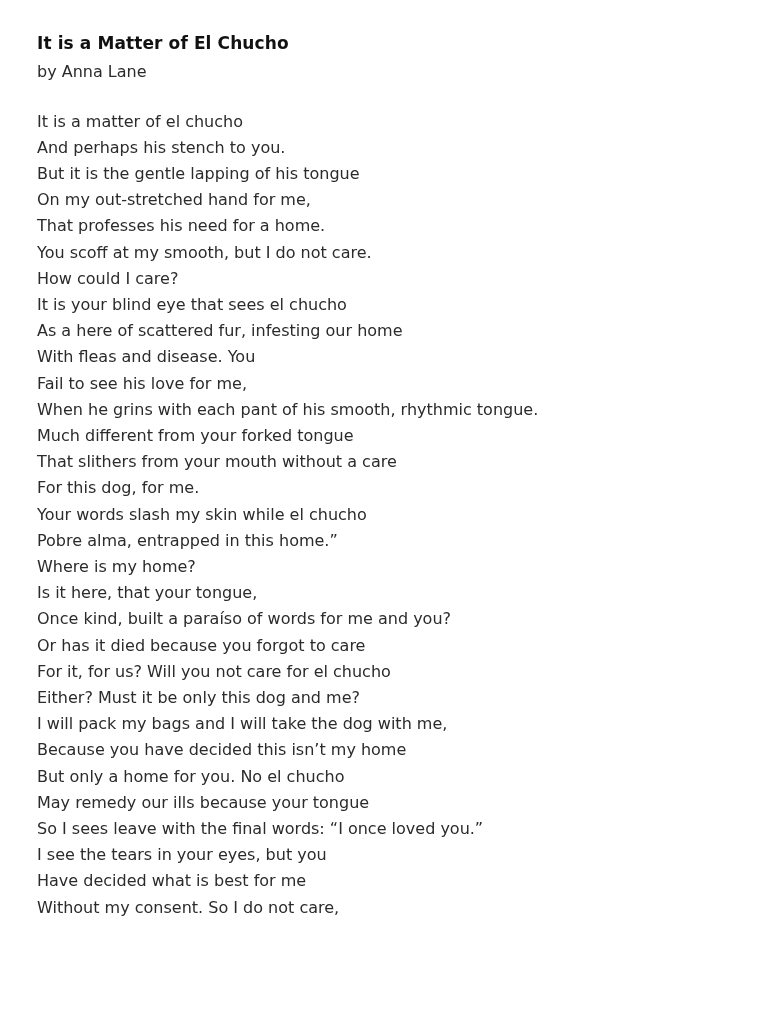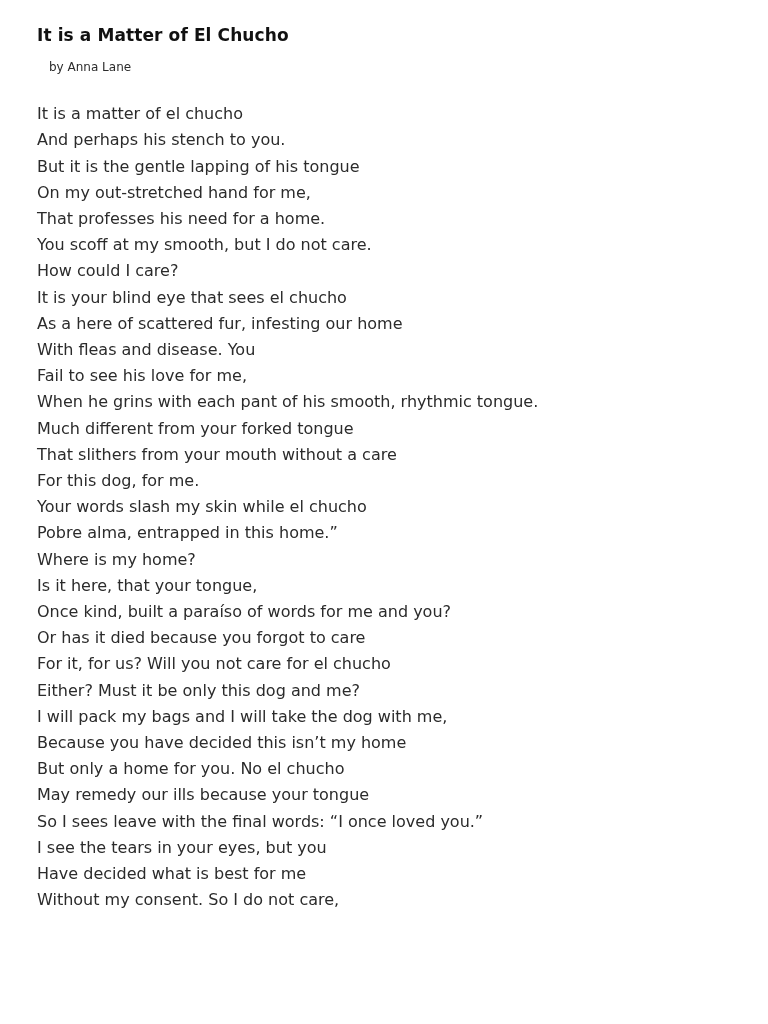--- a/index.html
+++ b/index.html
@@ -11,37 +11,37 @@
     width: 768px;
     height: 1024px;
     font-family: "DejaVu Sans", "Liberation Sans", sans-serif;
     color: #1a1a1a;
     overflow: hidden;
   }
   .page {
     box-sizing: border-box;
     width: 768px;
     height: 1024px;
-    padding: 24px 36px 0 37px;
+    padding: 32px 36px 0 37px;
     background: #ffffff;
   }
   .poem-title {
     font-size: 17px;
     font-weight: bold;
     color: #111111;
     line-height: 1.35;
     margin: 0 0 6px 0;
     letter-spacing: 0.1px;
   }
   .poem-byline {
-    font-size: 12px;
+    font-size: 16px;
     font-weight: normal;
     color: #2b2b2b;
     line-height: 1.35;
-    margin: 12px;
+    margin: 0;
   }
   .poem-body {
     margin-top: 26px;
   }
   .poem-line {
     font-size: 16px;
     color: #2b2b2b;
     line-height: 26.2px;
     white-space: pre-wrap;
     min-height: 26.2px;

